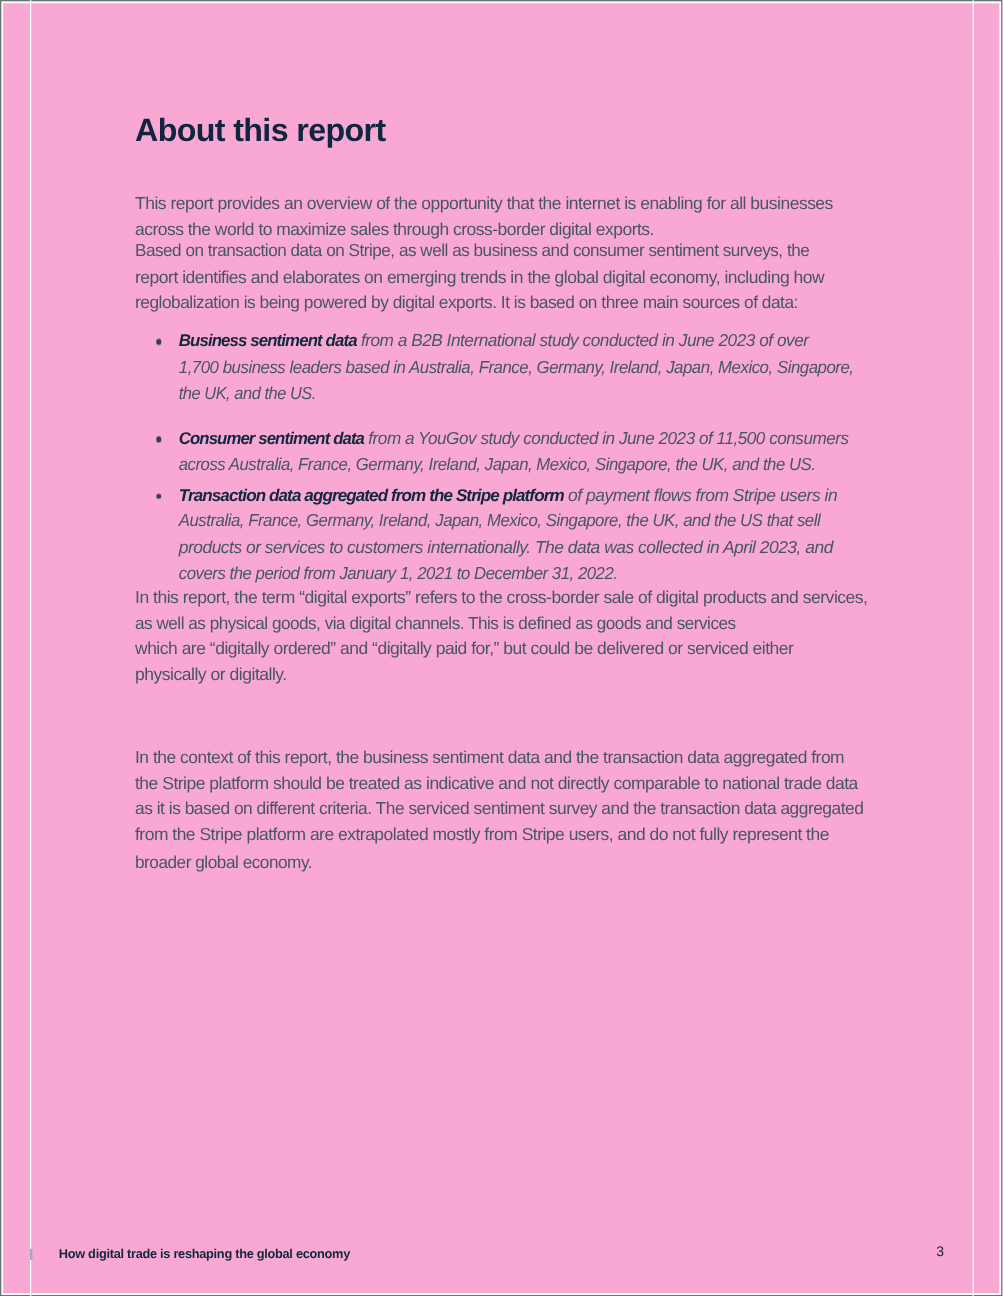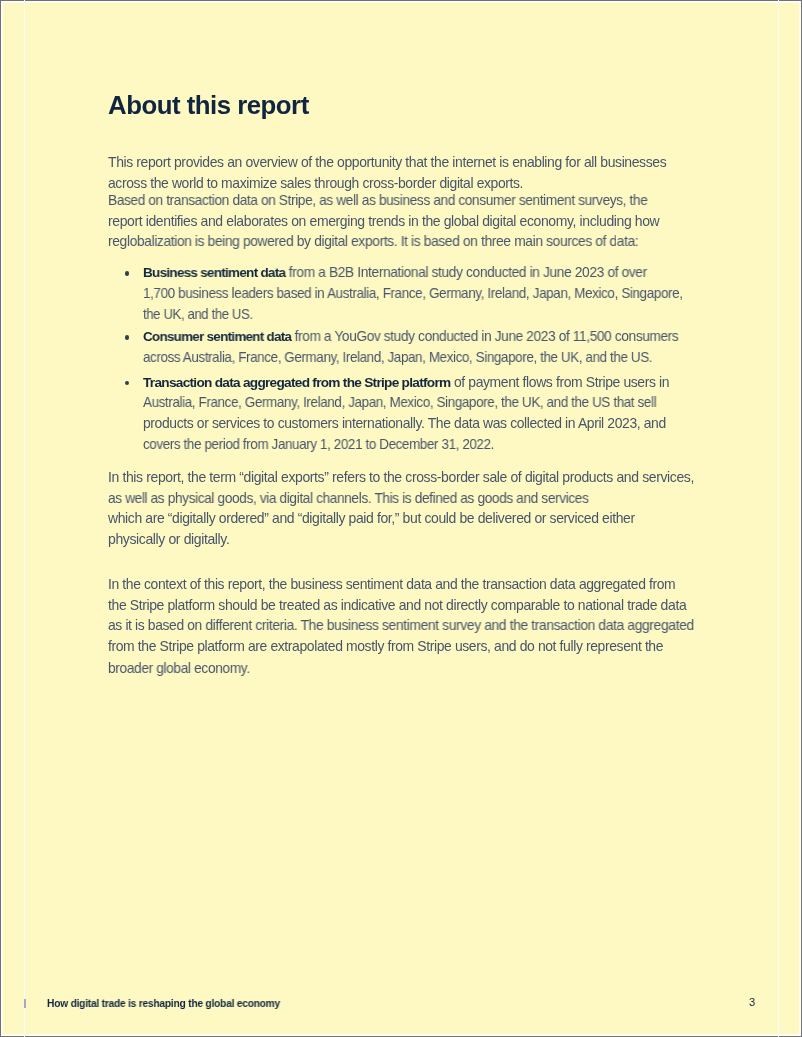--- a/index.html
+++ b/index.html
@@ -4,21 +4,21 @@
 <style>
   html, body { margin:0; padding:0; background:#ffffff; }
   body {
     width: 802px; height: 1037px;
     font-family: "Liberation Sans", sans-serif;
     -webkit-font-smoothing: antialiased;
     overflow: hidden;
   }
   .page {
     position:absolute; left:0; top:0; width:802px; height:1037px;
-    background:#fef9c3;
+    background:#f9a8d4;
     overflow:hidden;
   }
   .page-border {
     position:absolute; left:0; top:0; width:802px; height:1037px;
     box-sizing:border-box;
     border:1px solid #6e7277;
     box-shadow: inset 0 0 0 1.5px #ffffff;
     pointer-events:none;
   }
   .guide { position:absolute; top:0; height:1037px; width:1.4px; background:#fafcfe; }
@@ -41,21 +41,21 @@
 
   .block { position:absolute; left:0; width:620px; }
   .line {
     will-change: transform;
     font-size:13.9px; letter-spacing:-0.38px;
     height:20.7px; line-height:20.7px;
     color:#47556a;
     white-space:nowrap;
     transform-origin:0 50%;
   }
-  .bullet-block { position:relative; padding-left:34.8px; }
+  .bullet-block { position:relative; padding-left:34.8px;font-style:italic; }
   .dot { position:absolute; left:16.8px; top:8.9px; width:4.5px; height:4.5px;
     border-radius:50%; background:#343f4e; }
   .lead { font-weight:700; font-size:13.6px; letter-spacing:-0.72px; color:#13283f; }
 
   .sx-p1-0{transform:scaleX(1.0045)}
   .sx-p1-1{transform:scaleX(1.0021)}
   .sx-p2-0{transform:scaleX(0.9843)}
   .sx-p2-1{transform:scaleX(1.0064)}
   .sx-p2-2{transform:scaleX(0.9950)}
   .sx-b0-0{transform:scaleX(0.9909)}
@@ -106,45 +106,45 @@
       <div class="line sx-p2-2">reglobalization is being powered by digital exports. It is based on three main sources of data:</div>
     </div>
 
     <div class="block" style="top:262.2px">
       <div class="bullet-block">
         <span class="dot"></span>
         <div class="line sx-b0-0"><span class="lead">Business sentiment data</span><span> from a B2B International study conducted in June 2023 of over</span></div>
         <div class="line sx-b0-1">1,700 business leaders based in Australia, France, Germany, Ireland, Japan, Mexico, Singapore,</div>
         <div class="line sx-b0-2">the UK, and the US.</div>
       </div>
-      <div class="bullet-block" style="margin-top:2px">
+      <div class="bullet-block" style="margin-top:16px">
         <span class="dot"></span>
         <div class="line sx-b1-0"><span class="lead">Consumer sentiment data</span><span> from a YouGov study conducted in June 2023 of 11,500 consumers</span></div>
         <div class="line sx-b1-1">across Australia, France, Germany, Ireland, Japan, Mexico, Singapore, the UK, and the US.</div>
       </div>
       <div class="bullet-block" style="margin-top:4px">
         <span class="dot"></span>
         <div class="line sx-b2-0"><span class="lead">Transaction data aggregated from the Stripe platform</span><span> of payment flows from Stripe users in</span></div>
         <div class="line sx-b2-1">Australia, France, Germany, Ireland, Japan, Mexico, Singapore, the UK, and the US that sell</div>
         <div class="line sx-b2-2">products or services to customers internationally. The data was collected in April 2023, and</div>
         <div class="line sx-b2-3">covers the period from January 1, 2021 to December 31, 2022.</div>
       </div>
     </div>
 
     <div class="block" style="top:467px">
       <div class="line sx-p3-0">In this report, the term “digital exports” refers to the cross-border sale of digital products and services,</div>
       <div class="line sx-p3-1">as well as physical goods, via digital channels. This is defined as goods and services</div>
       <div class="line sx-p3-2">which are “digitally ordered” and “digitally paid for,” but could be delivered or serviced either</div>
       <div class="line sx-p3-3">physically or digitally.</div>
     </div>
 
-    <div class="block" style="top:574px">
+    <div class="block" style="top:595px">
       <div class="line sx-p4-0">In the context of this report, the business sentiment data and the transaction data aggregated from</div>
       <div class="line sx-p4-1">the Stripe platform should be treated as indicative and not directly comparable to national trade data</div>
-      <div class="line sx-p4-2">as it is based on different criteria. The business sentiment survey and the transaction data aggregated</div>
+      <div class="line sx-p4-2">as it is based on different criteria. The serviced sentiment survey and the transaction data aggregated</div>
       <div class="line sx-p4-3">from the Stripe platform are extrapolated mostly from Stripe users, and do not fully represent the</div>
       <div class="line sx-p4-4">broader global economy.</div>
     </div>
   </div>
 
   <div>
     <div class="footer-tick"></div>
     <div class="footer-title">How digital trade is reshaping the global economy</div>
     <div class="footer-page">3</div>
   </div>

